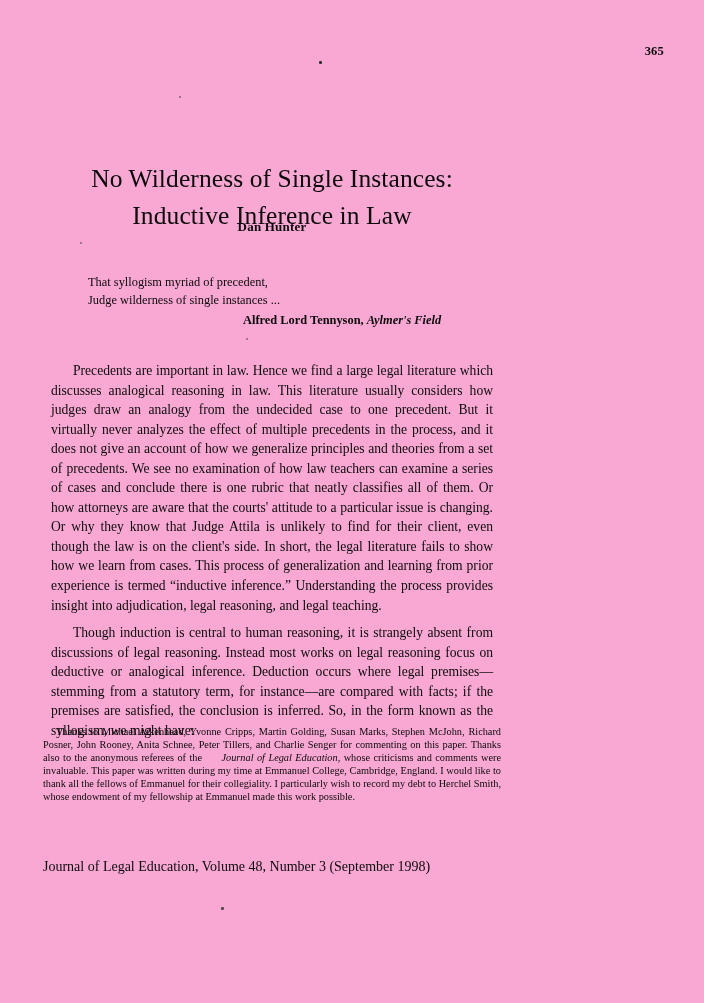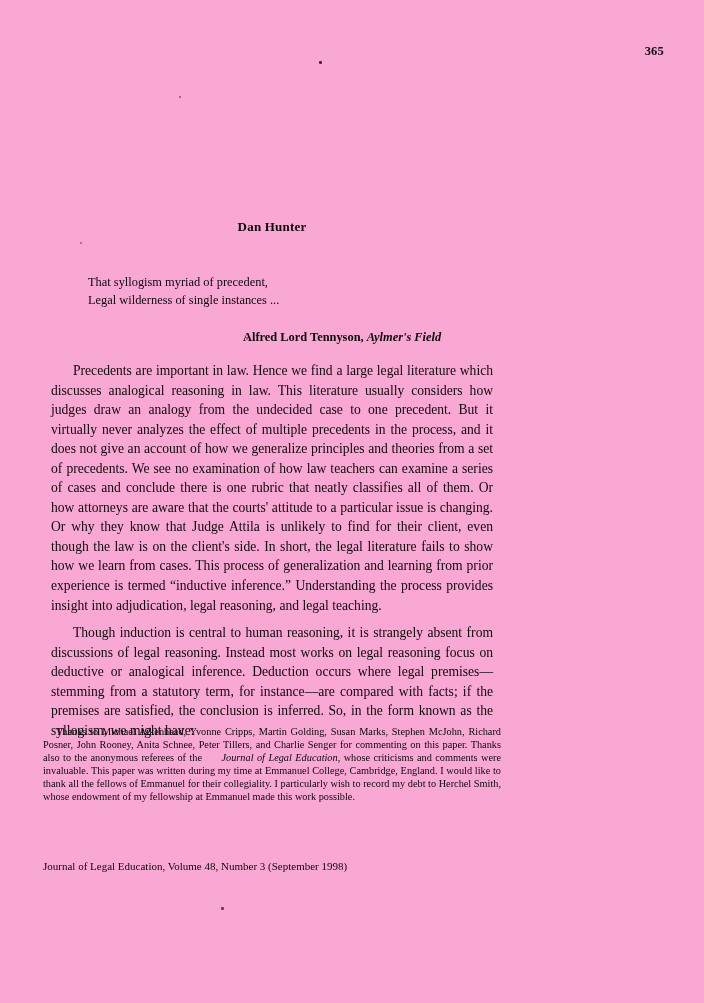--- a/index.html
+++ b/index.html
@@ -74,21 +74,21 @@
     left: 88px;
     top: 274px;
     width: 420px;
     font-size: 12.4px;
     line-height: 17.5px;
   }
   .epigraph-line {
     white-space: nowrap;
   }
   .epigraph-attrib {
-    margin-top: 20px;
+    margin-top: 3px;
     padding-left: 155px;
     white-space: nowrap;
     font-weight: bold;
     font-size: 12.4px;
   }
   .epigraph-attrib em {
     font-style: italic;
     font-weight: bold;
   }
 
@@ -127,44 +127,48 @@
   }
   .footnote b { font-weight: bold; }
   .footnote em { font-style: italic; margin-left: 16px; }
 
   
   .citation {
     position: absolute;
     left: 43px;
     top: 859px;
     width: 458px;
-    font-size: 11px;
+    font-size: 14px;
     line-height: 15px;
     white-space: nowrap;
   }
 </style>
 </head>
 <body>
 
 <div class="page">
 
   <div class="speck" style="left:319px; top:61px; width:2.5px; height:2.5px;"></div>
   <div class="speck" style="left:179px; top:96px; width:2px; height:2px; opacity:.6;"></div>
   <div class="speck" style="left:80px; top:242px; width:2px; height:2px; opacity:.55;"></div>
   <div class="speck" style="left:246px; top:338px; width:2px; height:2px; opacity:.55;"></div>
   <div class="speck" style="left:221px; top:907px; width:2.5px; height:2.5px; opacity:.8;"></div>
 
   <div class="folio">365</div>
 
+  <div class="title-block">
+    <div class="title-line">No Wilderness of Single Instances:</div>
+    <div class="title-line">Inductive Inference in Law</div>
+  </div>
 
   <div class="byline">Dan Hunter</div>
 
   <div class="epigraph">
     <div class="epigraph-line">That syllogism myriad of precedent,</div>
-    <div class="epigraph-line">Legal wilderness of single instances ...</div>
+    <div class="epigraph-line">Judge wilderness of single instances ...</div>
     <div class="epigraph-attrib">
       <span>Alfred Lord Tennyson, </span><em>Aylmer's Field</em>
     </div>
   </div>
 
   <div class="body-text">
     <p>Precedents are important in law. Hence we find a large legal literature which discusses analogical reasoning in law. This literature usually considers how judges draw an analogy from the undecided case to one precedent. But it virtually never analyzes the effect of multiple precedents in the process, and it does not give an account of how we generalize principles and theories from a set of precedents. We see no examination of how law teachers can examine a series of cases and conclude there is one rubric that neatly classifies all of them. Or how attorneys are aware that the courts' attitude to a particular issue is changing. Or why they know that Judge Attila is unlikely to find for their client, even though the law is on the client's side. In short, the legal literature fails to show how we learn from cases. This process of generalization and learning from prior experience is termed “inductive inference.” Understanding the process provides insight into adjudication, legal reasoning, and legal teaching.</p>
     <p>Though induction is central to human reasoning, it is strangely absent from discussions of legal reasoning. Instead most works on legal reasoning focus on deductive or analogical inference. Deduction occurs where legal premises—stemming from a statutory term, for instance—are compared with facts; if the premises are satisfied, the conclusion is inferred. So, in the form known as the syllogism, we might have:</p>
   </div>
 

